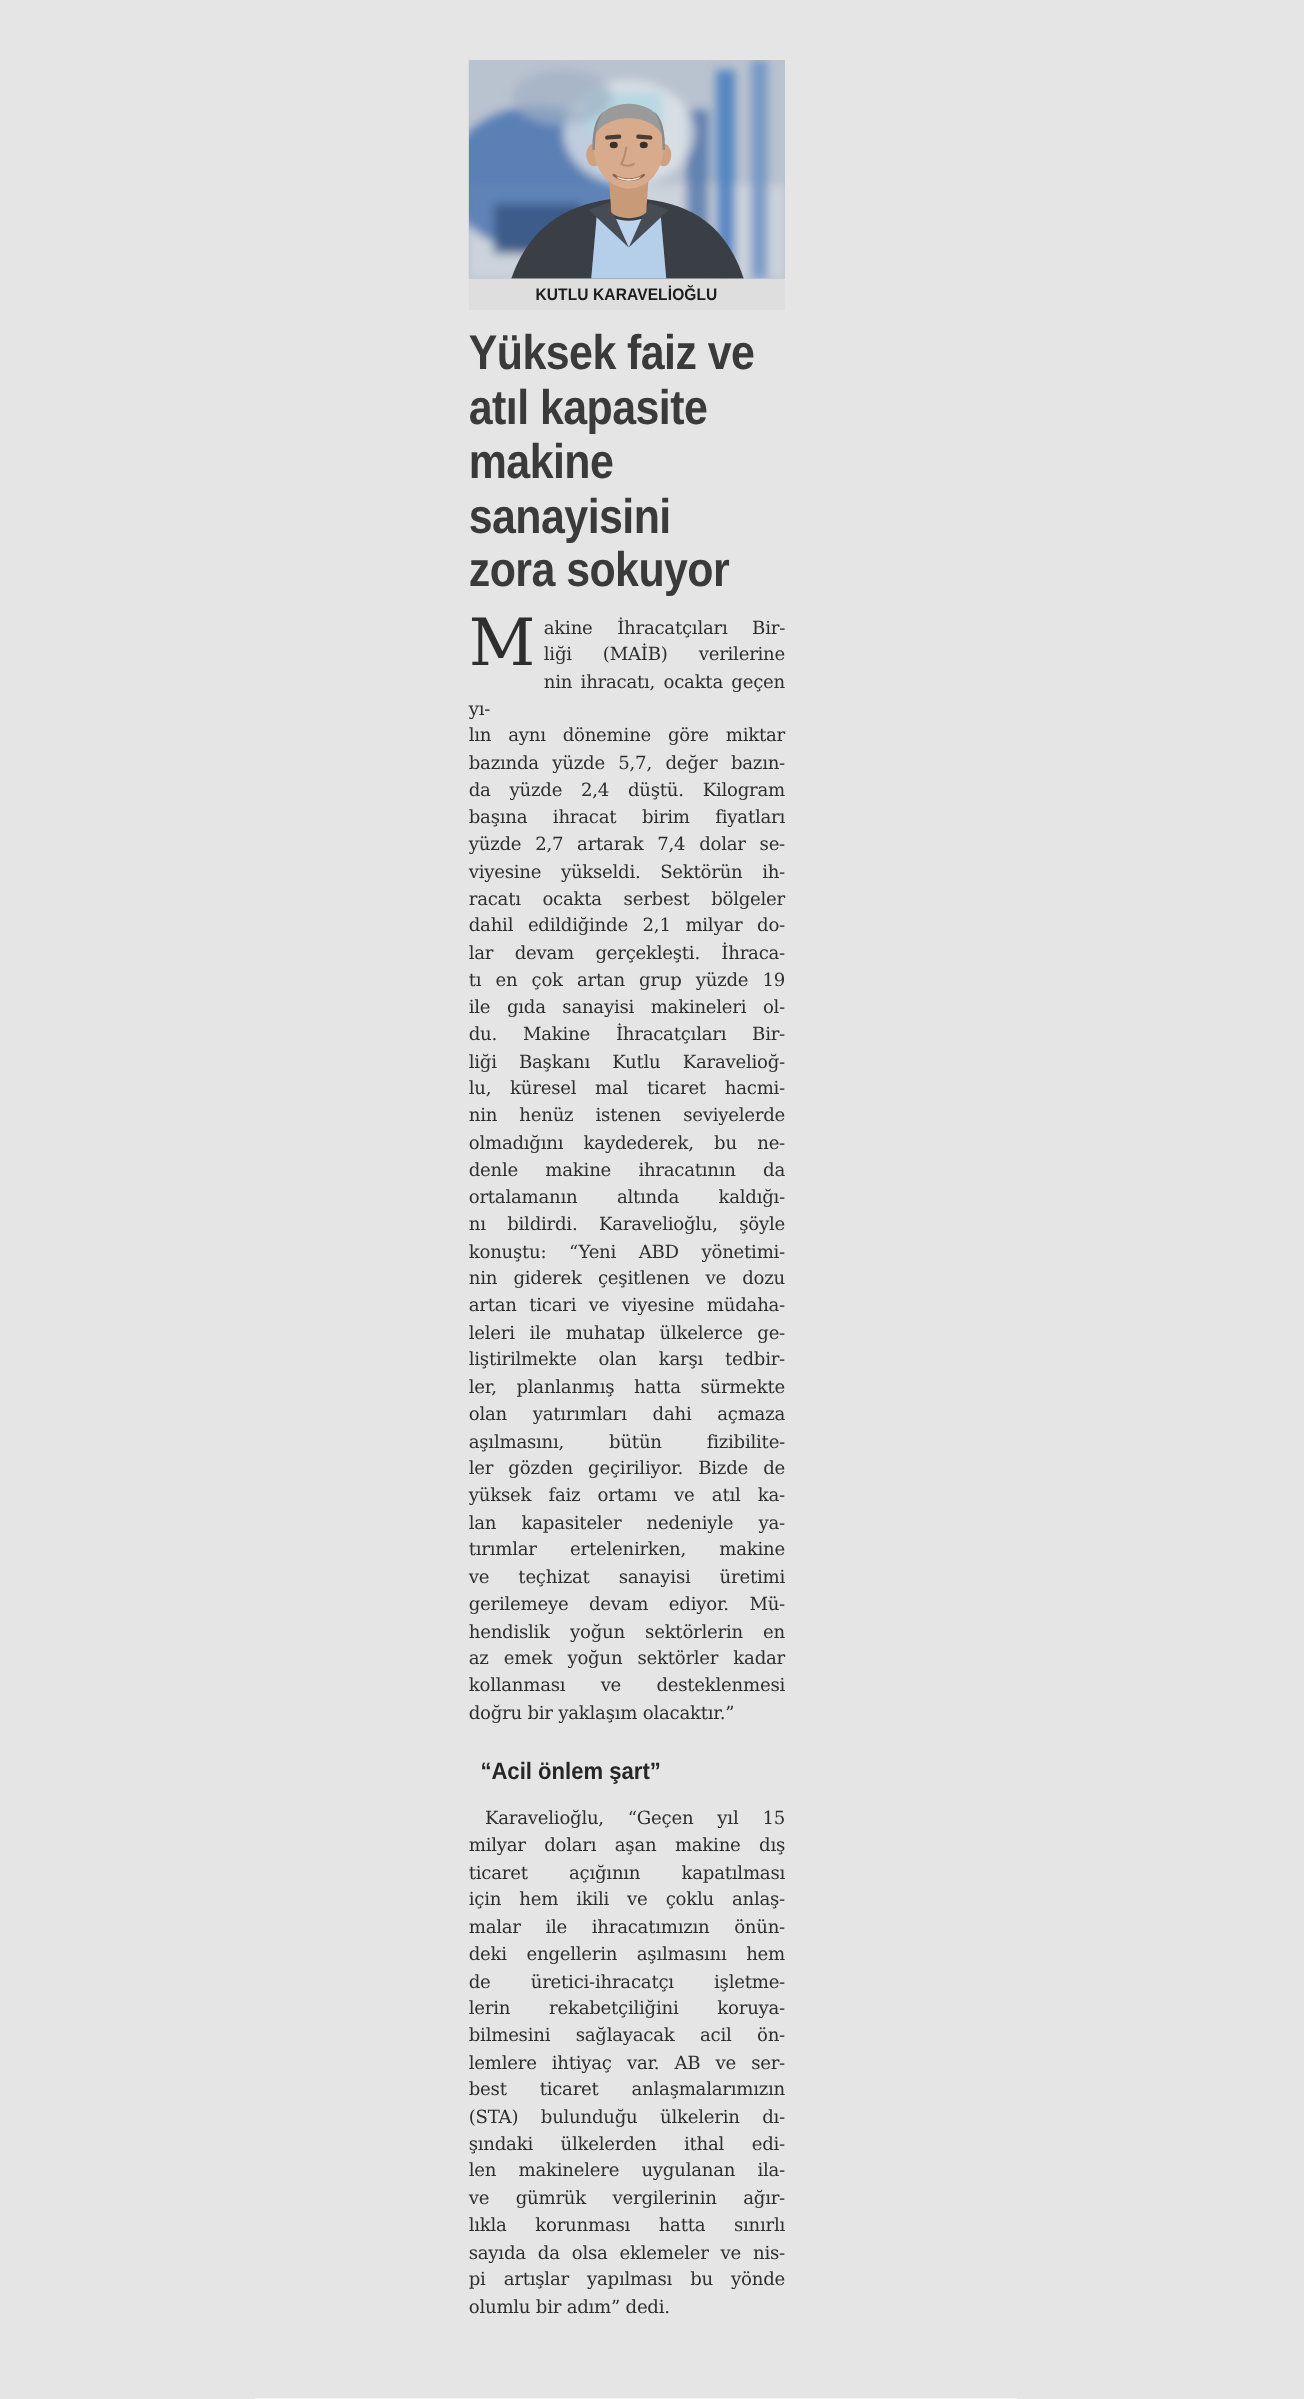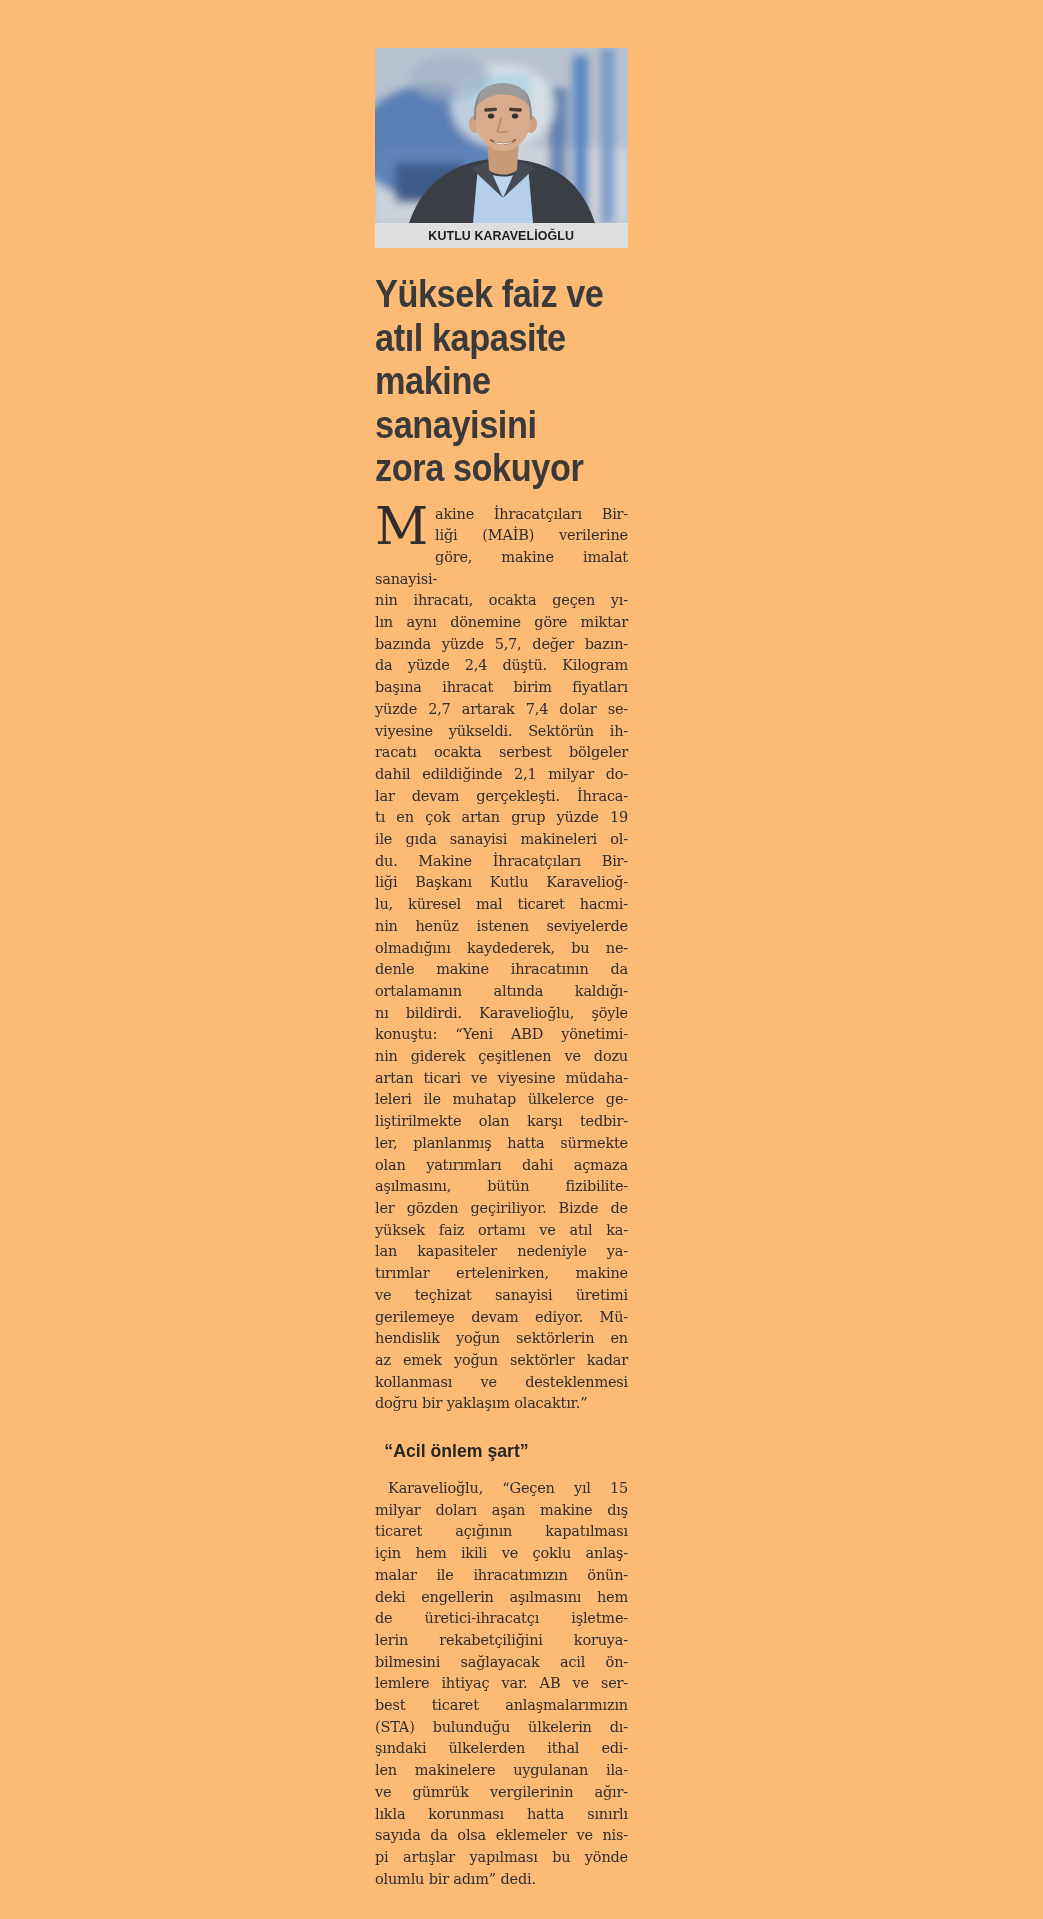--- a/index.html
+++ b/index.html
@@ -1,18 +1,18 @@
 <!DOCTYPE html>
 <html><head>
 <meta charset="utf-8">
 <style>
   html,body { margin:0; padding:0; background:#ffffff; }
   .page {
     position:relative; width:1043px; height:1919px;
-    background:#fdba74; overflow:hidden;
+    background:#e5e5e5; overflow:hidden;
     font-family:"Liberation Sans",sans-serif;
   }
   .column { position:absolute; left:375px; top:48px; width:253px; }
 
   
   .photo { width:253px; height:175px; overflow:hidden; background:#b9c2cf; }
   .photo svg { display:block; }
 
   
   .caption {
@@ -20,21 +20,21 @@
     display:flex; align-items:center; justify-content:center;
   }
   .caption span {
     font-weight:700; font-size:13.5px; line-height:1;
     color:#1c1c1c; letter-spacing:0.1px;
     transform:scaleX(0.92);
     font-family:"Liberation Sans",sans-serif;
   }
 
   
-  .headline { margin-top:24px; }
+  .headline { margin-top:13px; }
   .headline .hline {
     font-family:"Liberation Sans",sans-serif;
     font-weight:700; font-size:39px; line-height:43.5px;
     letter-spacing:-0.5px; color:#3a3a3a;
     transform:scaleX(0.88); transform-origin:0 50%;
     white-space:nowrap;
   }
 
   
   .bodytext {
@@ -127,21 +127,20 @@
         <div class="hline">makine</div>
         <div class="hline">sanayisini</div>
         <div class="hline">zora sokuyor</div>
       </div>
 
     <div class="bodytext para1">
       <div class="dropcap">M</div>
       <div class="lines">
           <div class="bline">akine İhracatçıları Bir-</div>
           <div class="bline">liği (MAİB) verilerine</div>
-          <div class="bline">göre, makine imalat sanayisi-</div>
           <div class="bline">nin ihracatı, ocakta geçen yı-</div>
           <div class="bline">lın aynı dönemine göre miktar</div>
           <div class="bline">bazında yüzde 5,7, değer bazın-</div>
           <div class="bline">da yüzde 2,4 düştü. Kilogram</div>
           <div class="bline">başına ihracat birim fiyatları</div>
           <div class="bline">yüzde 2,7 artarak 7,4 dolar se-</div>
           <div class="bline">viyesine yükseldi. Sektörün ih-</div>
           <div class="bline">racatı ocakta serbest bölgeler</div>
           <div class="bline">dahil edildiğinde 2,1 milyar do-</div>
           <div class="bline">lar devam gerçekleşti. İhraca-</div>

